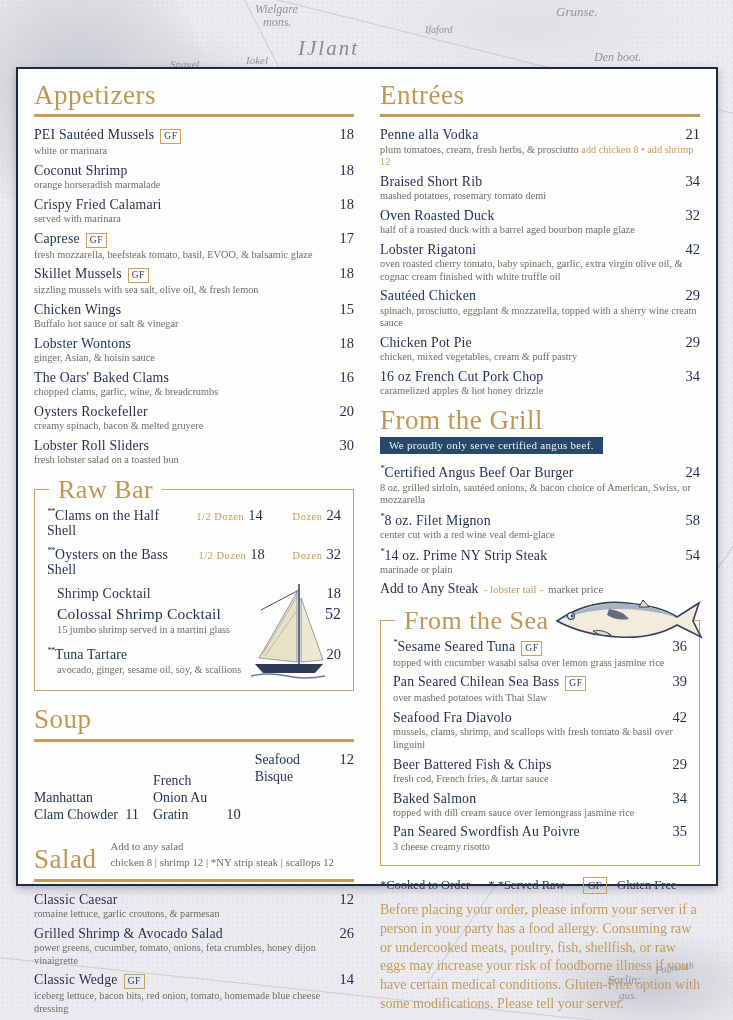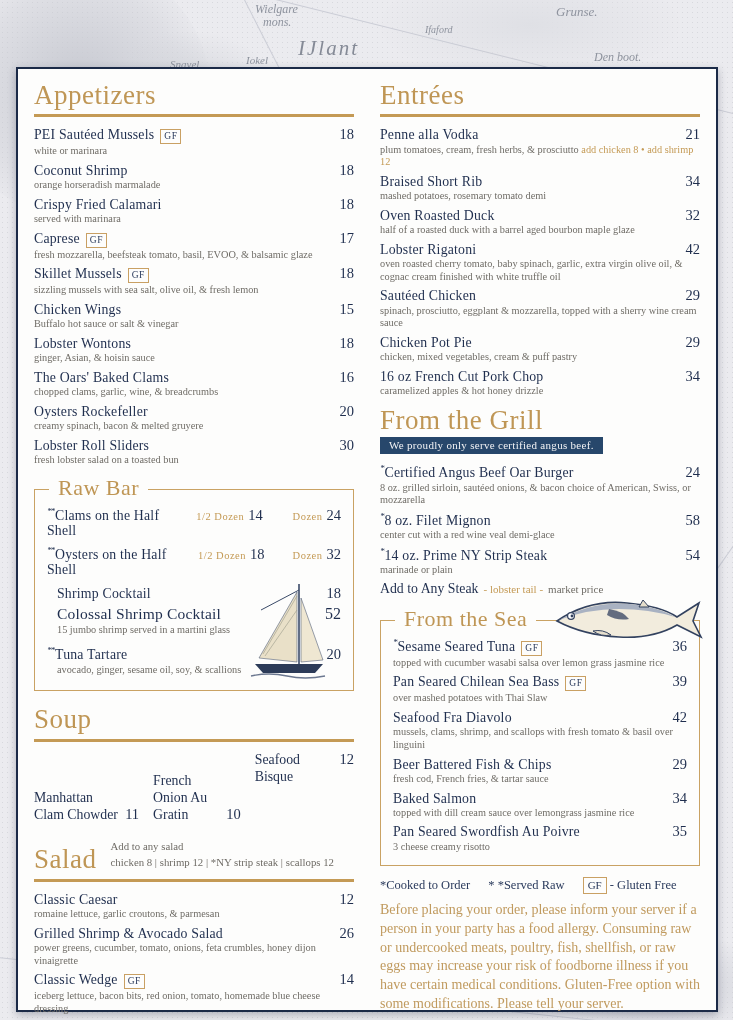--- a/index.html
+++ b/index.html
@@ -23,21 +23,21 @@
            background:radial-gradient(ellipse at center,#c9cbd3 0%, transparent 72%); }
   .blob4 { left:380px; top:-30px; width:300px; height:110px;
            background:radial-gradient(ellipse at center,#dfe0e5 0%, transparent 75%); }
   .line1 { width:900px; left:-50px; top:30px; transform:rotate(14deg); }
   .line2 { width:900px; left:240px; top:-10px; transform:rotate(63deg); transform-origin:left top; }
   .line3 { width:600px; left:430px; bottom:40px; transform:rotate(-55deg); transform-origin:left bottom; }
   .line4 { width:700px; left:-30px; bottom:28px; transform:rotate(6deg); }
 
   
   .card {
-    position:absolute; left:16px; top:67px; width:702px; height:945px; z-index:2;
+    position:absolute; left:16px; top:67px; width:702px; height:819px; z-index:2;
     background:#fdfdfc; border:2px solid #1b2a47;
     box-shadow:0 3px 8px rgba(40,45,70,.3);
     padding:12px 16px 0 16px;
   }
   .cols { display:flex; gap:26px; height:100%; }
   .col { flex:1 1 0; min-width:0; }
 
   .sec-title { font-family:"Liberation Serif", serif; color:#bf9655; font-size:27px; letter-spacing:.5px; line-height:1.05; }
   .sec-rule  { border:0; border-top:3px solid #c49a55; margin:5px 0 9px 0; }
 
@@ -47,21 +47,21 @@
   .mk   { color:#1f2e4e; font-size:9px; vertical-align:6px; margin-right:1px; letter-spacing:-1px; }
   .gf   { display:inline-block; margin-left:6px; padding:0 3px; border:1px solid #c9a063;
           color:#2a3a5c; font-size:9.5px; line-height:13px; letter-spacing:.5px; }
   .price{ margin-left:auto; color:#1f2e4e; font-size:14.5px; padding-left:8px; }
   .desc { color:#6f6c66; font-size:10.3px; line-height:1.22; margin-top:1px; }
   .gold-inline { color:#c49a55; }
 
   
   .gold-box { position:relative; border:1.5px solid #c9a263; padding:16px 12px 8px 12px; margin-top:16px; background:#fdfdfc; }
   .box-legend { position:absolute; top:-15px; left:14px; background:#fdfdfc; padding:0 9px;
-                color:#bf9655; font-size:22px; letter-spacing:.5px; }
+                color:#bf9655; font-size:26px; letter-spacing:.5px; }
   .dz-row { display:flex; align-items:baseline; line-height:1.1; margin-bottom:7px; }
   .dz-lab { color:#c49a55; font-size:10.5px; letter-spacing:.5px; }
   .dz-num { color:#1f2e4e; font-size:14.5px; margin-left:4px; }
   .dz-g1  { margin-left:auto; width:92px; text-align:right; }
   .dz-g2  { width:86px; text-align:right; }
   .rawbar-desc-narrow { max-width:215px; }
 
   .boat-wrap { position:absolute; right:26px; bottom:10px; width:78px; height:100px; }
   .fish-wrap { position:absolute; top:-34px; right:-8px; width:158px; height:62px; }
 
@@ -197,21 +197,21 @@
 
       <div class="gold-box" style="margin-top:22px; padding-bottom:10px;">
         <span class="box-legend">Raw Bar</span>
 
         <div class="dz-row">
           <span class="name"><i class="mk">**</i><span>Clams on the Half Shell</span></span>
           <span class="dz-g1"><span class="dz-lab">1/2 Dozen</span><span class="dz-num">14</span></span>
           <span class="dz-g2"><span class="dz-lab">Dozen</span><span class="dz-num">24</span></span>
         </div>
         <div class="dz-row">
-          <span class="name"><i class="mk">**</i><span>Oysters on the Half Shell</span></span>
+          <span class="name"><i class="mk">**</i><span>Oysters on the Bass Shell</span></span>
           <span class="dz-g1"><span class="dz-lab">1/2 Dozen</span><span class="dz-num">18</span></span>
           <span class="dz-g2"><span class="dz-lab">Dozen</span><span class="dz-num">32</span></span>
         </div>
 
         <div class="mi" style="padding-left:10px;">
           <div class="row">
               <span class="name">Shrimp Cocktail</span>
               <span class="price">18</span>
             </div>
         </div>

